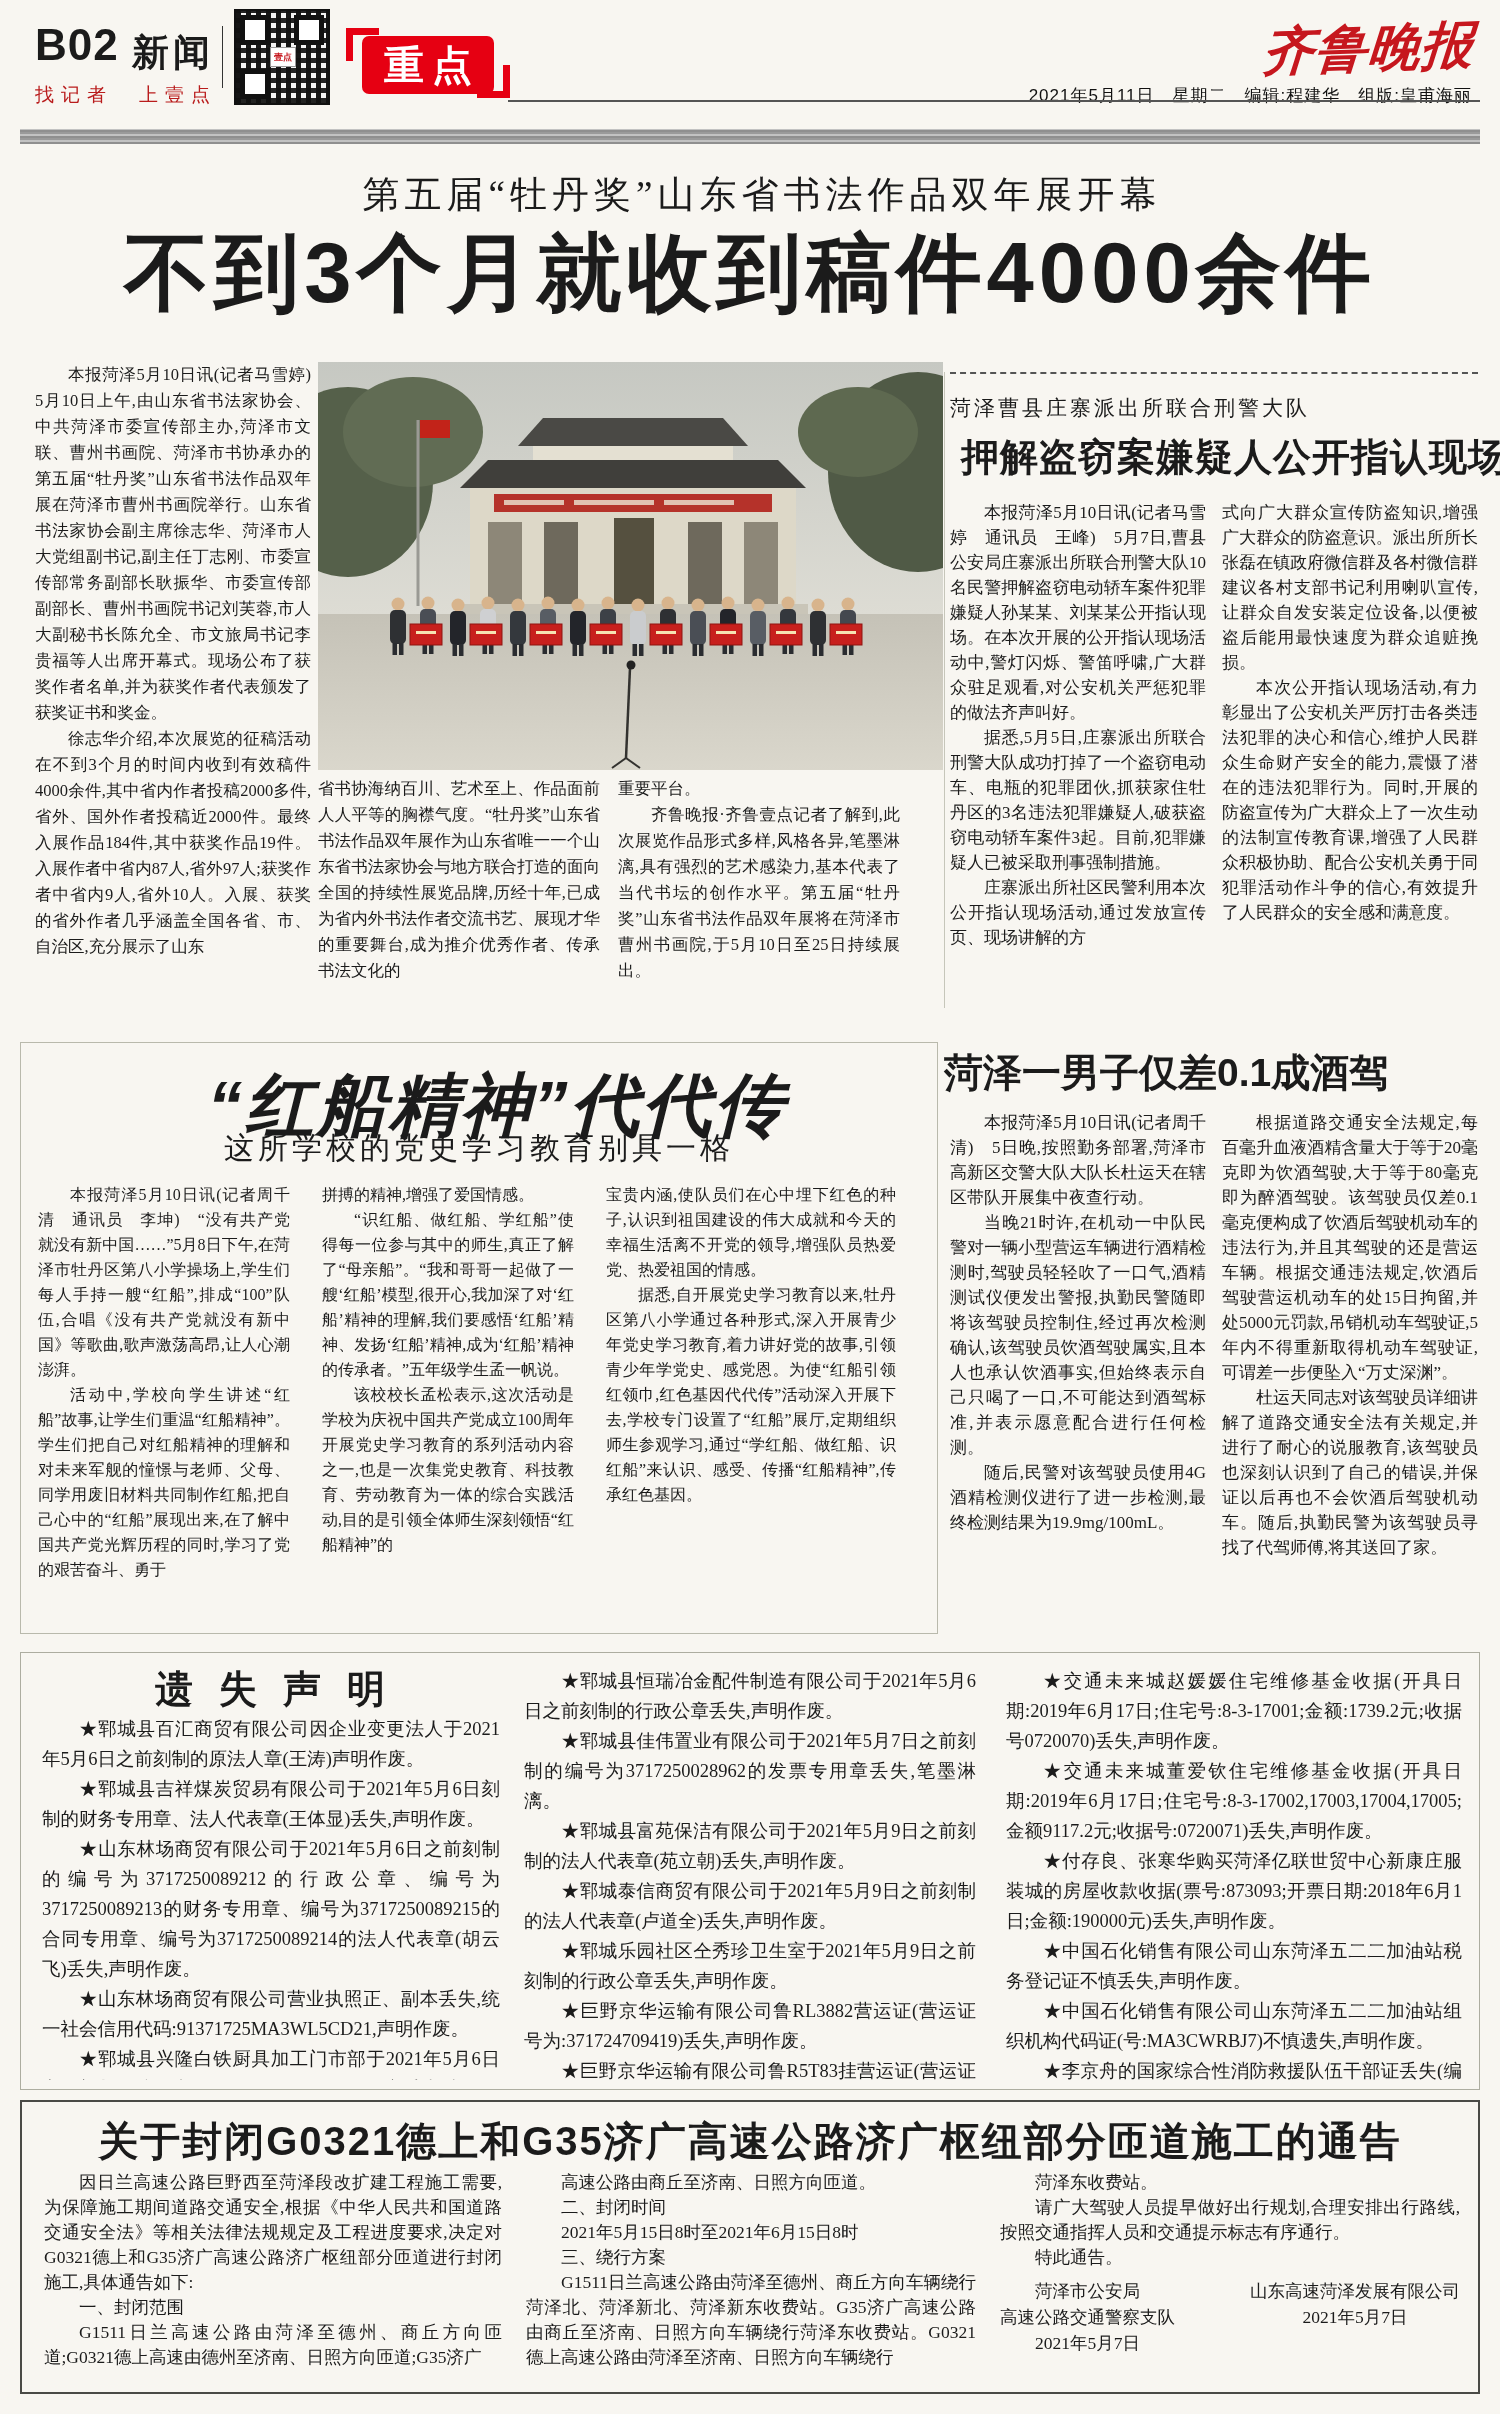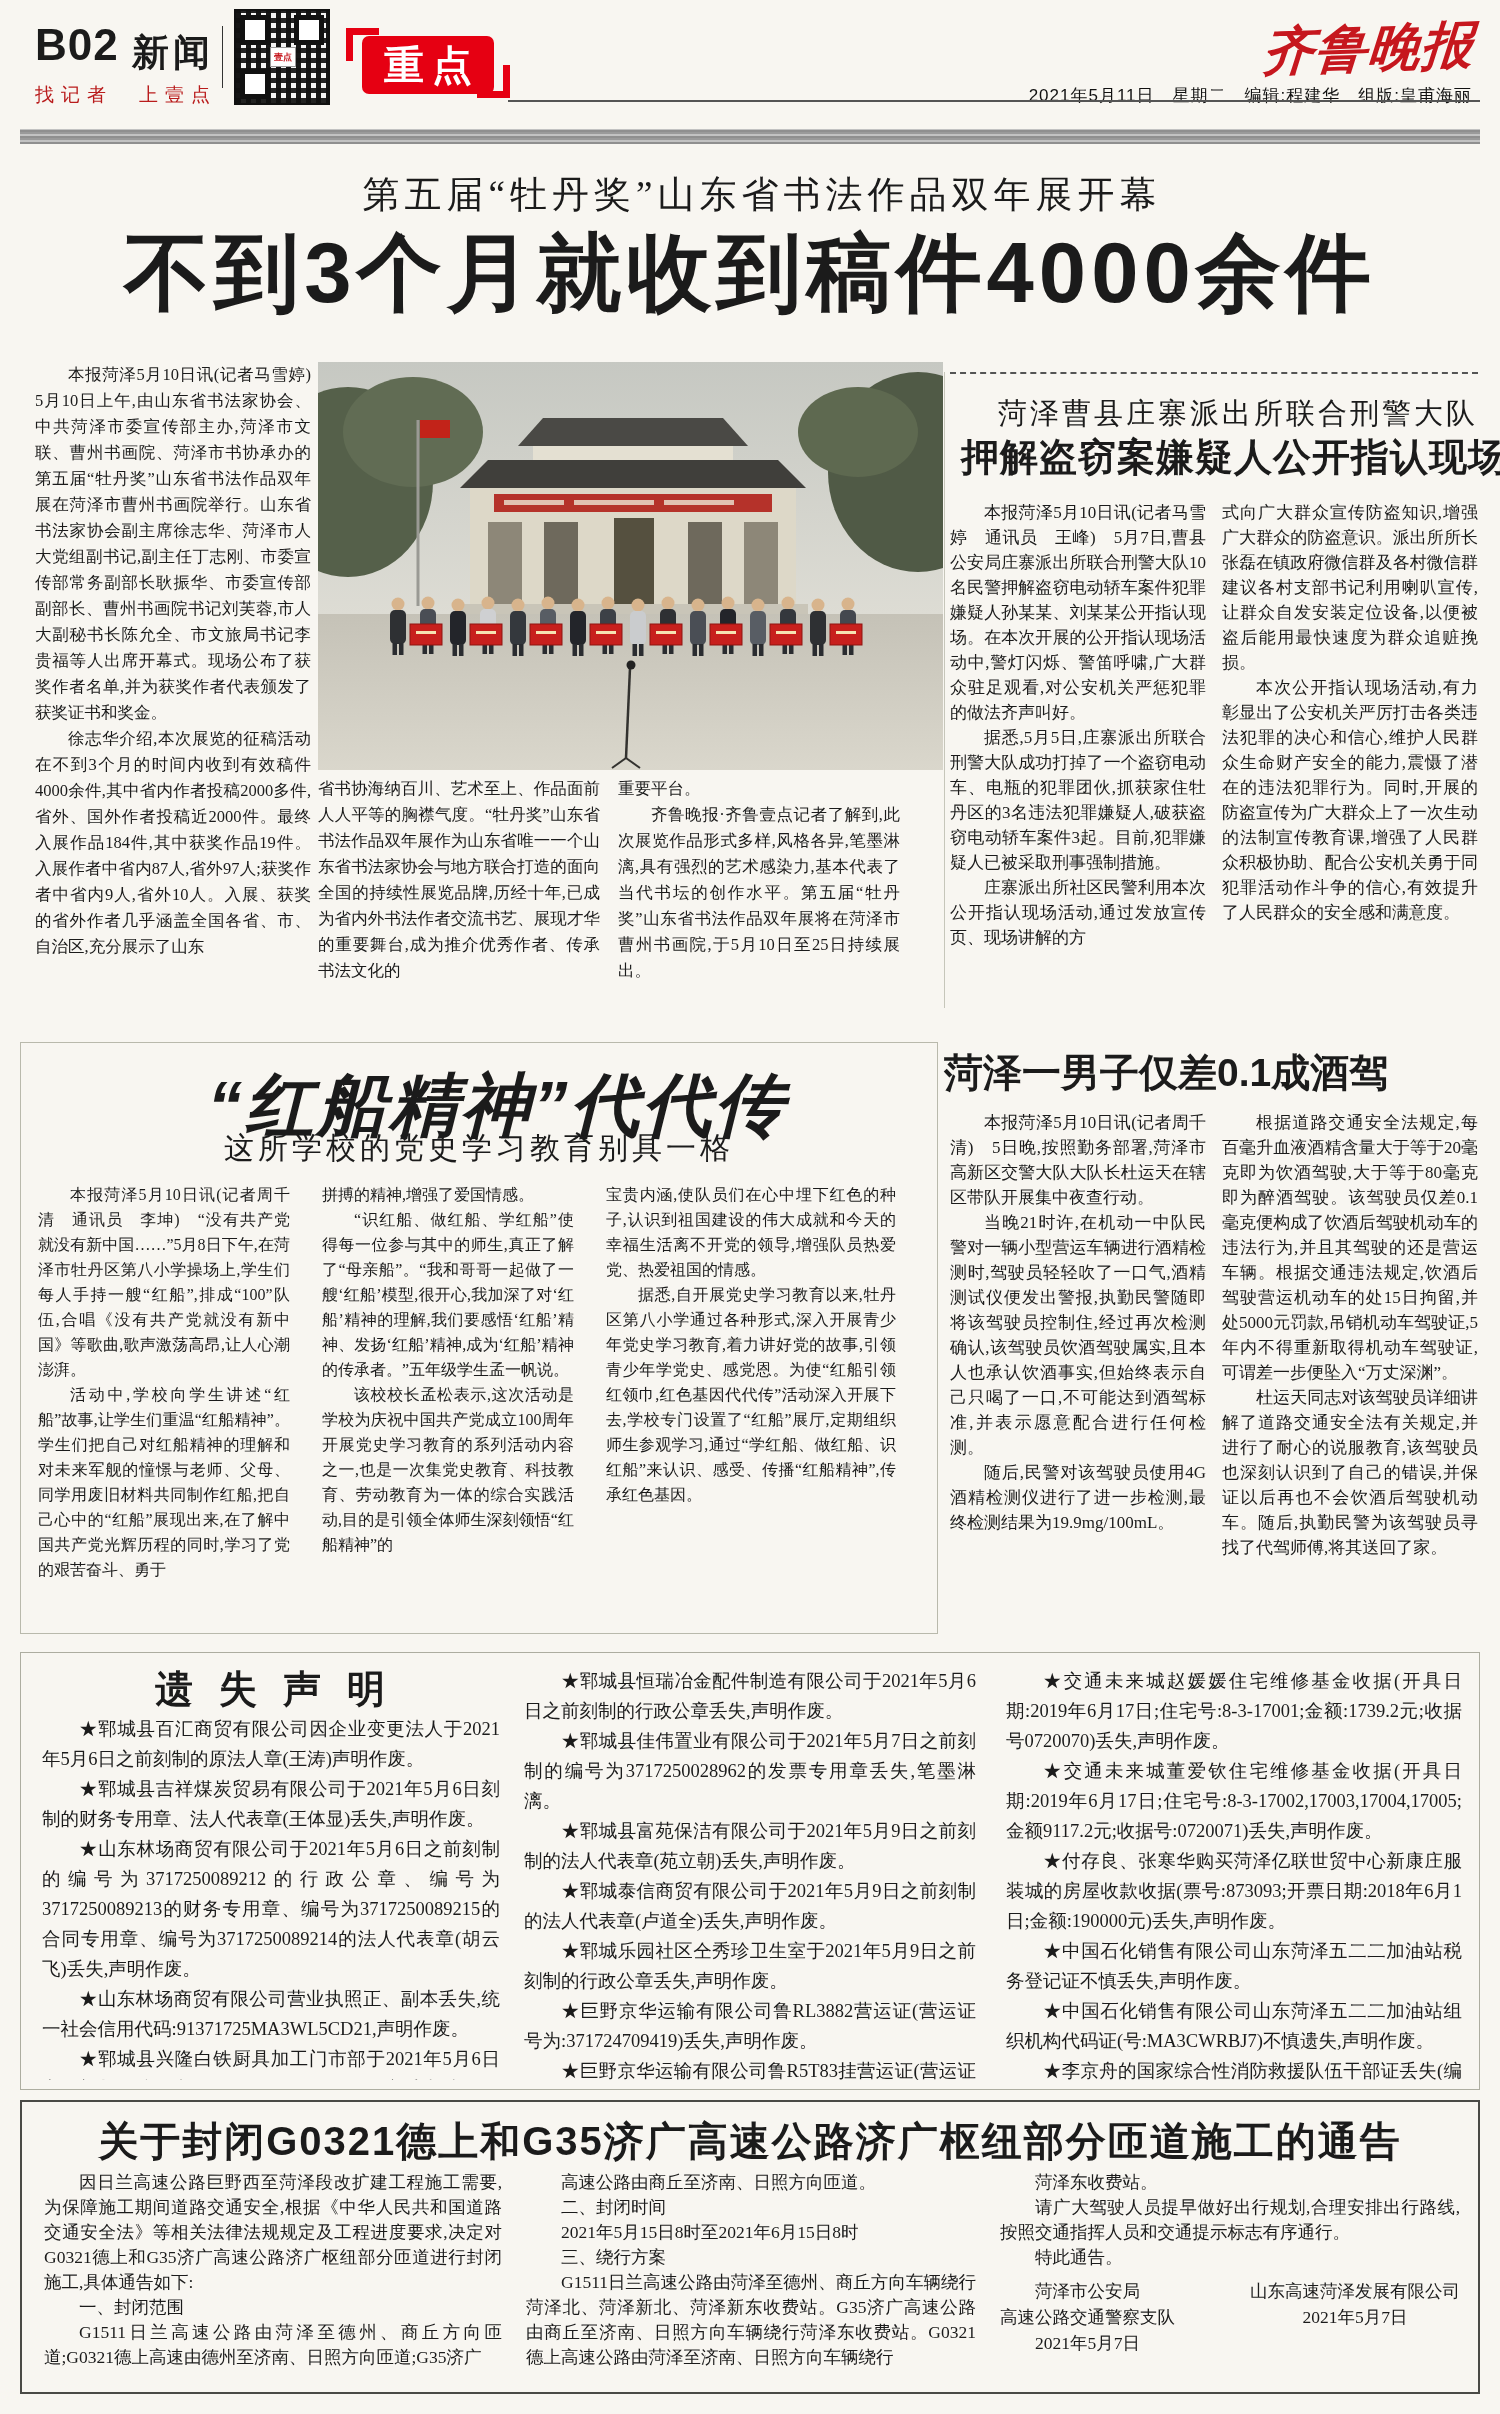--- a/index.html
+++ b/index.html
@@ -41,21 +41,21 @@
   .a1-kicker{left:12px;top:170px;width:100%;text-align:center;font-size:37px;letter-spacing:5px;font-weight:500;}
   .a1-headline{left:0;top:216px;width:100%;text-align:center;font-size:85px;font-weight:900;
       letter-spacing:5px;white-space:nowrap;}
   .a1-col1{left:35px;top:362px;width:276px;height:622px;}
   .photo{left:318px;top:362px;width:625px;height:408px;overflow:hidden;background:#c9c9c3;}
   .a1-col2{left:318px;top:776px;width:282px;height:260px;}
   .a1-col3{left:618px;top:776px;width:282px;height:260px;}
   .vline{left:944px;top:372px;width:1px;height:636px;background:#c6c6ba;}
   
   .crime-rule{left:950px;top:372px;width:528px;border-top:2px dashed #555;}
-  .crime-kicker{left:950px;top:394px;width:528px;text-align:right;font-size:29px;letter-spacing:3px;}
+  .crime-kicker{left:950px;top:394px;width:528px;text-align:left;font-size:21px;letter-spacing:3px;}
   .crime-headline{left:944px;top:432px;width:540px;text-align:left;font-size:38px;font-weight:900;letter-spacing:1px;white-space:nowrap;padding-left:17px;}
   .crime-col1{left:950px;top:500px;width:256px;height:498px;}
   .crime-col2{left:1222px;top:500px;width:256px;height:498px;}
   
   .dui-kicker{left:950px;top:1010px;width:528px;text-align:center;font-size:29px;font-weight:900;}
   .dui-headline{left:944px;top:1046px;width:540px;font-size:39px;font-weight:900;white-space:nowrap;}
   .dui-col1{left:950px;top:1110px;width:256px;height:506px;}
   .dui-col2{left:1222px;top:1110px;width:256px;height:506px;}
   
   .rb-box{left:20px;top:1042px;width:918px;height:592px;border:1px solid #b9b9ac;box-sizing:border-box;}

